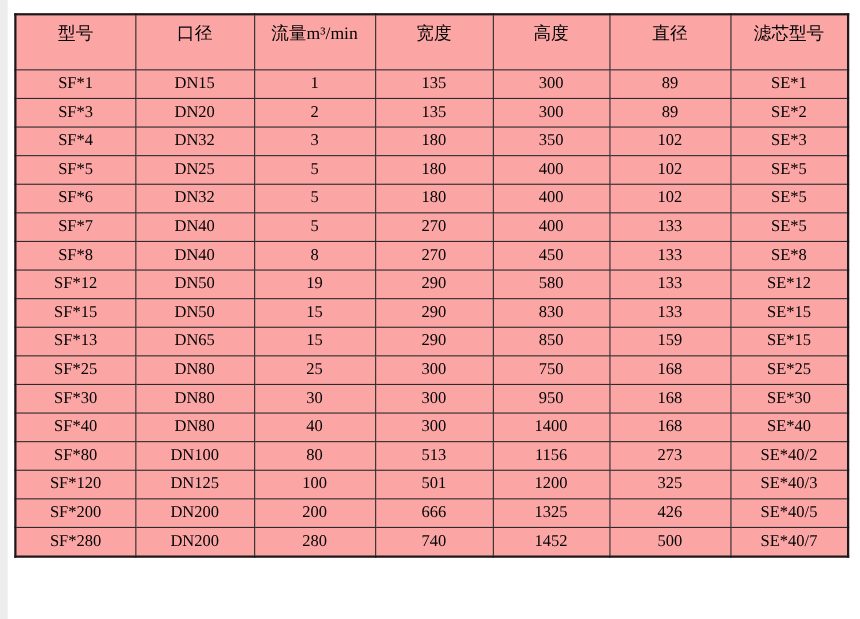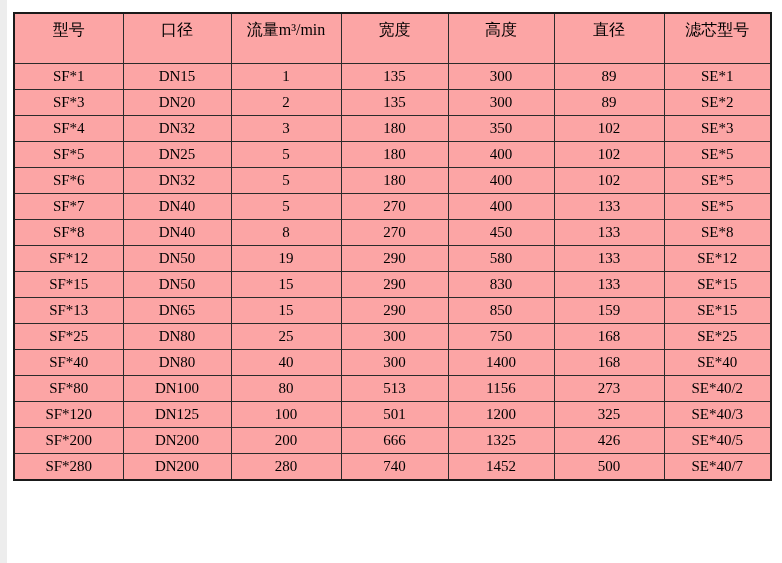--- a/index.html
+++ b/index.html
@@ -187,20 +187,29 @@
         <tr>
           <td>SF*25</td>
           <td>DN80</td>
           <td>25</td>
           <td>300</td>
           <td>750</td>
           <td>168</td>
           <td>SE*25</td>
         </tr>
         <tr>
+          <td>SF*30</td>
+          <td>DN80</td>
+          <td>30</td>
+          <td>300</td>
+          <td>950</td>
+          <td>168</td>
+          <td>SE*30</td>
+        </tr>
+        <tr>
           <td>SF*40</td>
           <td>DN80</td>
           <td>40</td>
           <td>300</td>
           <td>1400</td>
           <td>168</td>
           <td>SE*40</td>
         </tr>
         <tr>
           <td>SF*80</td>

